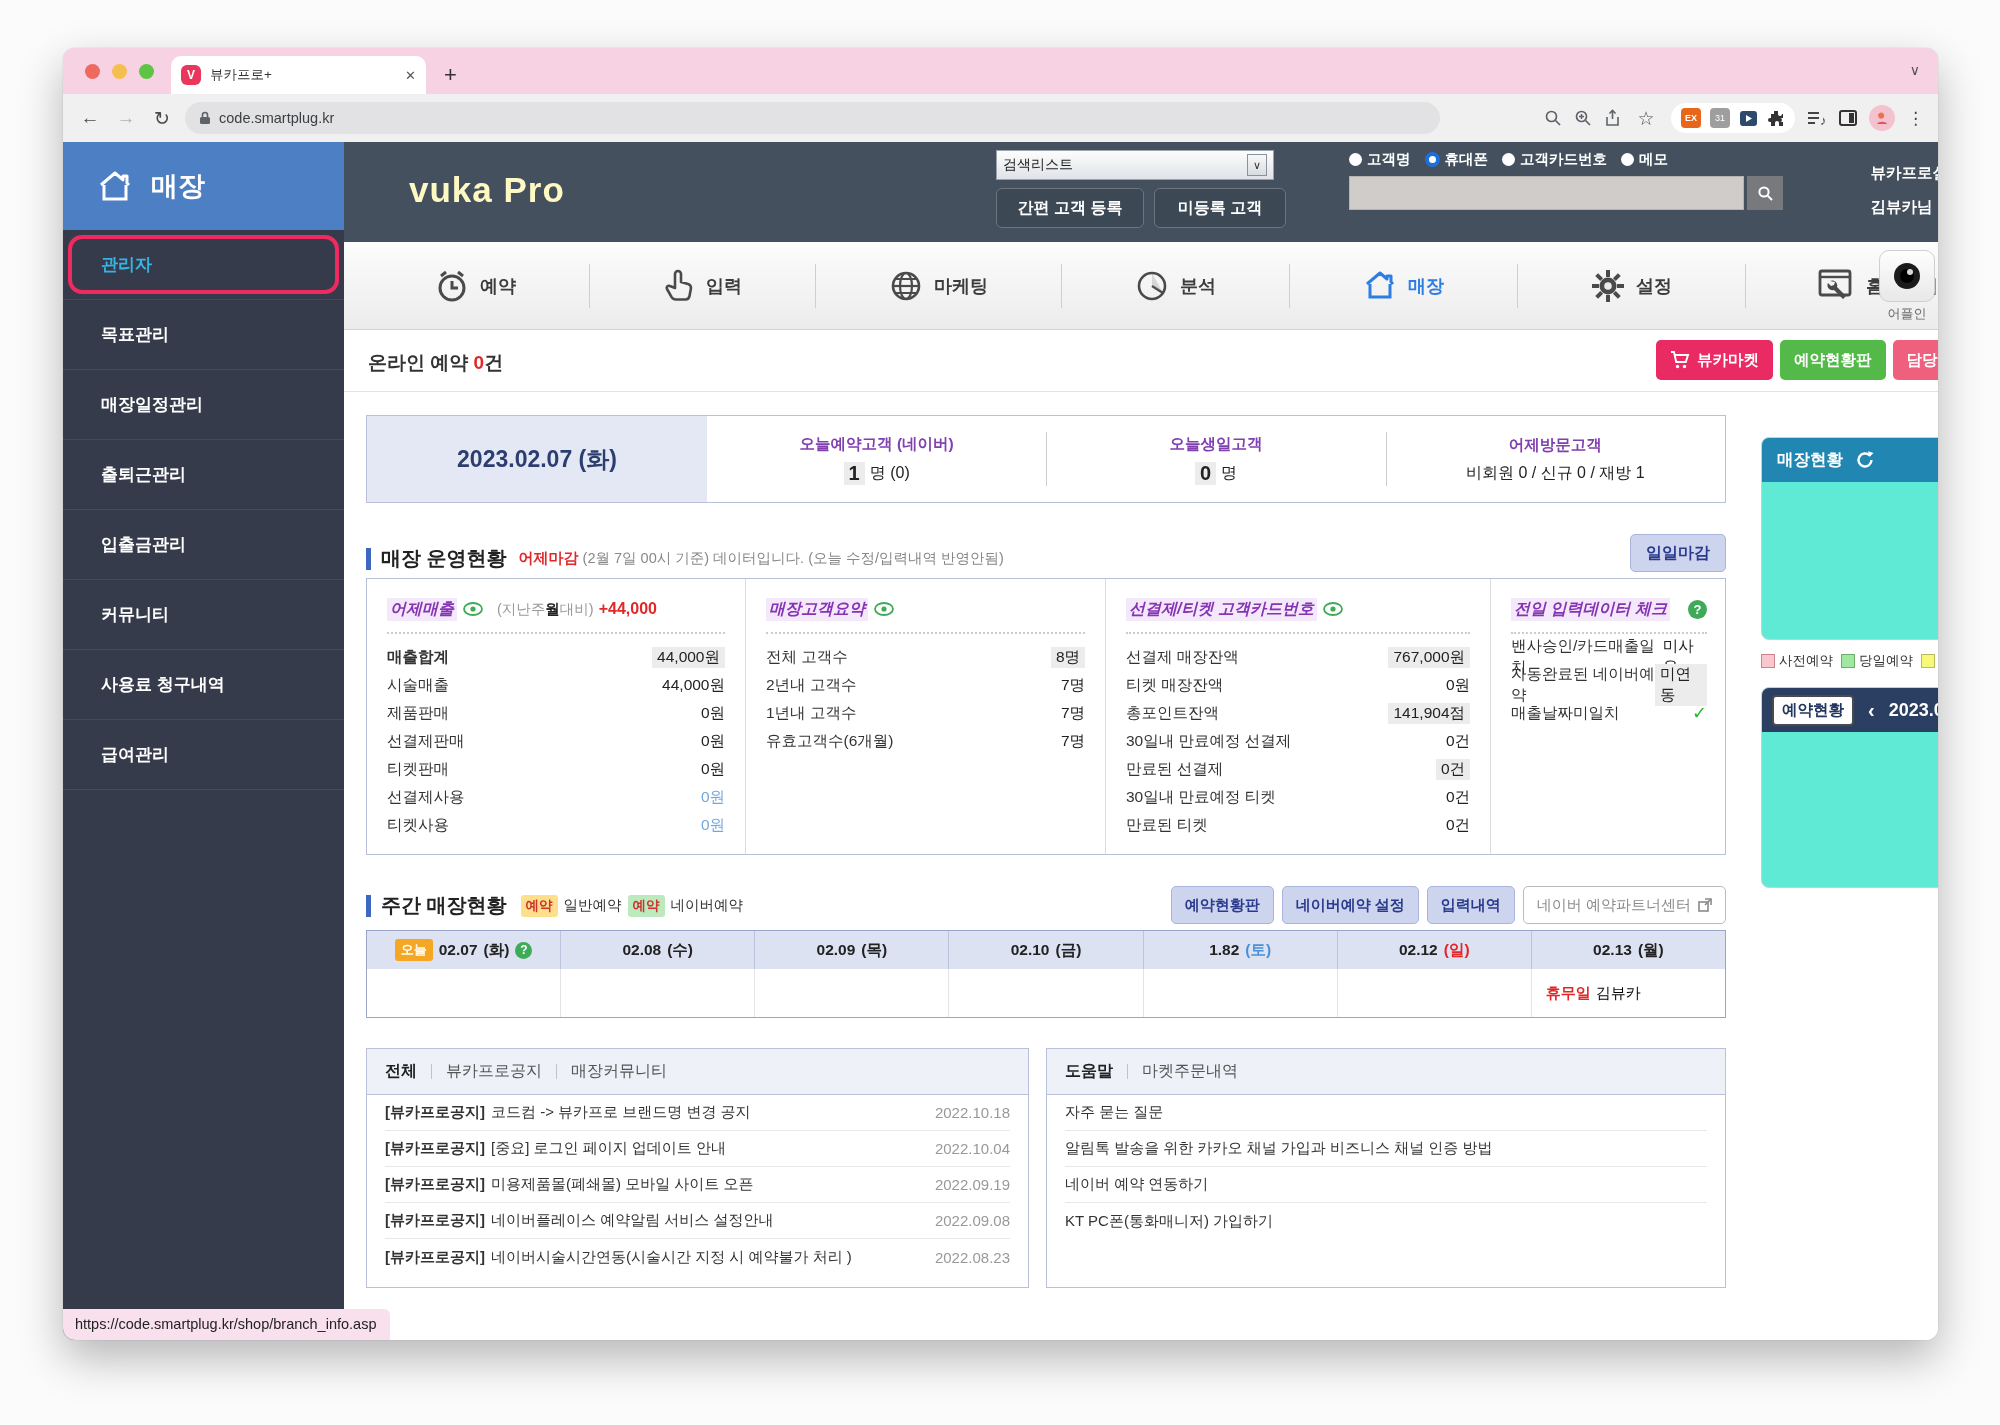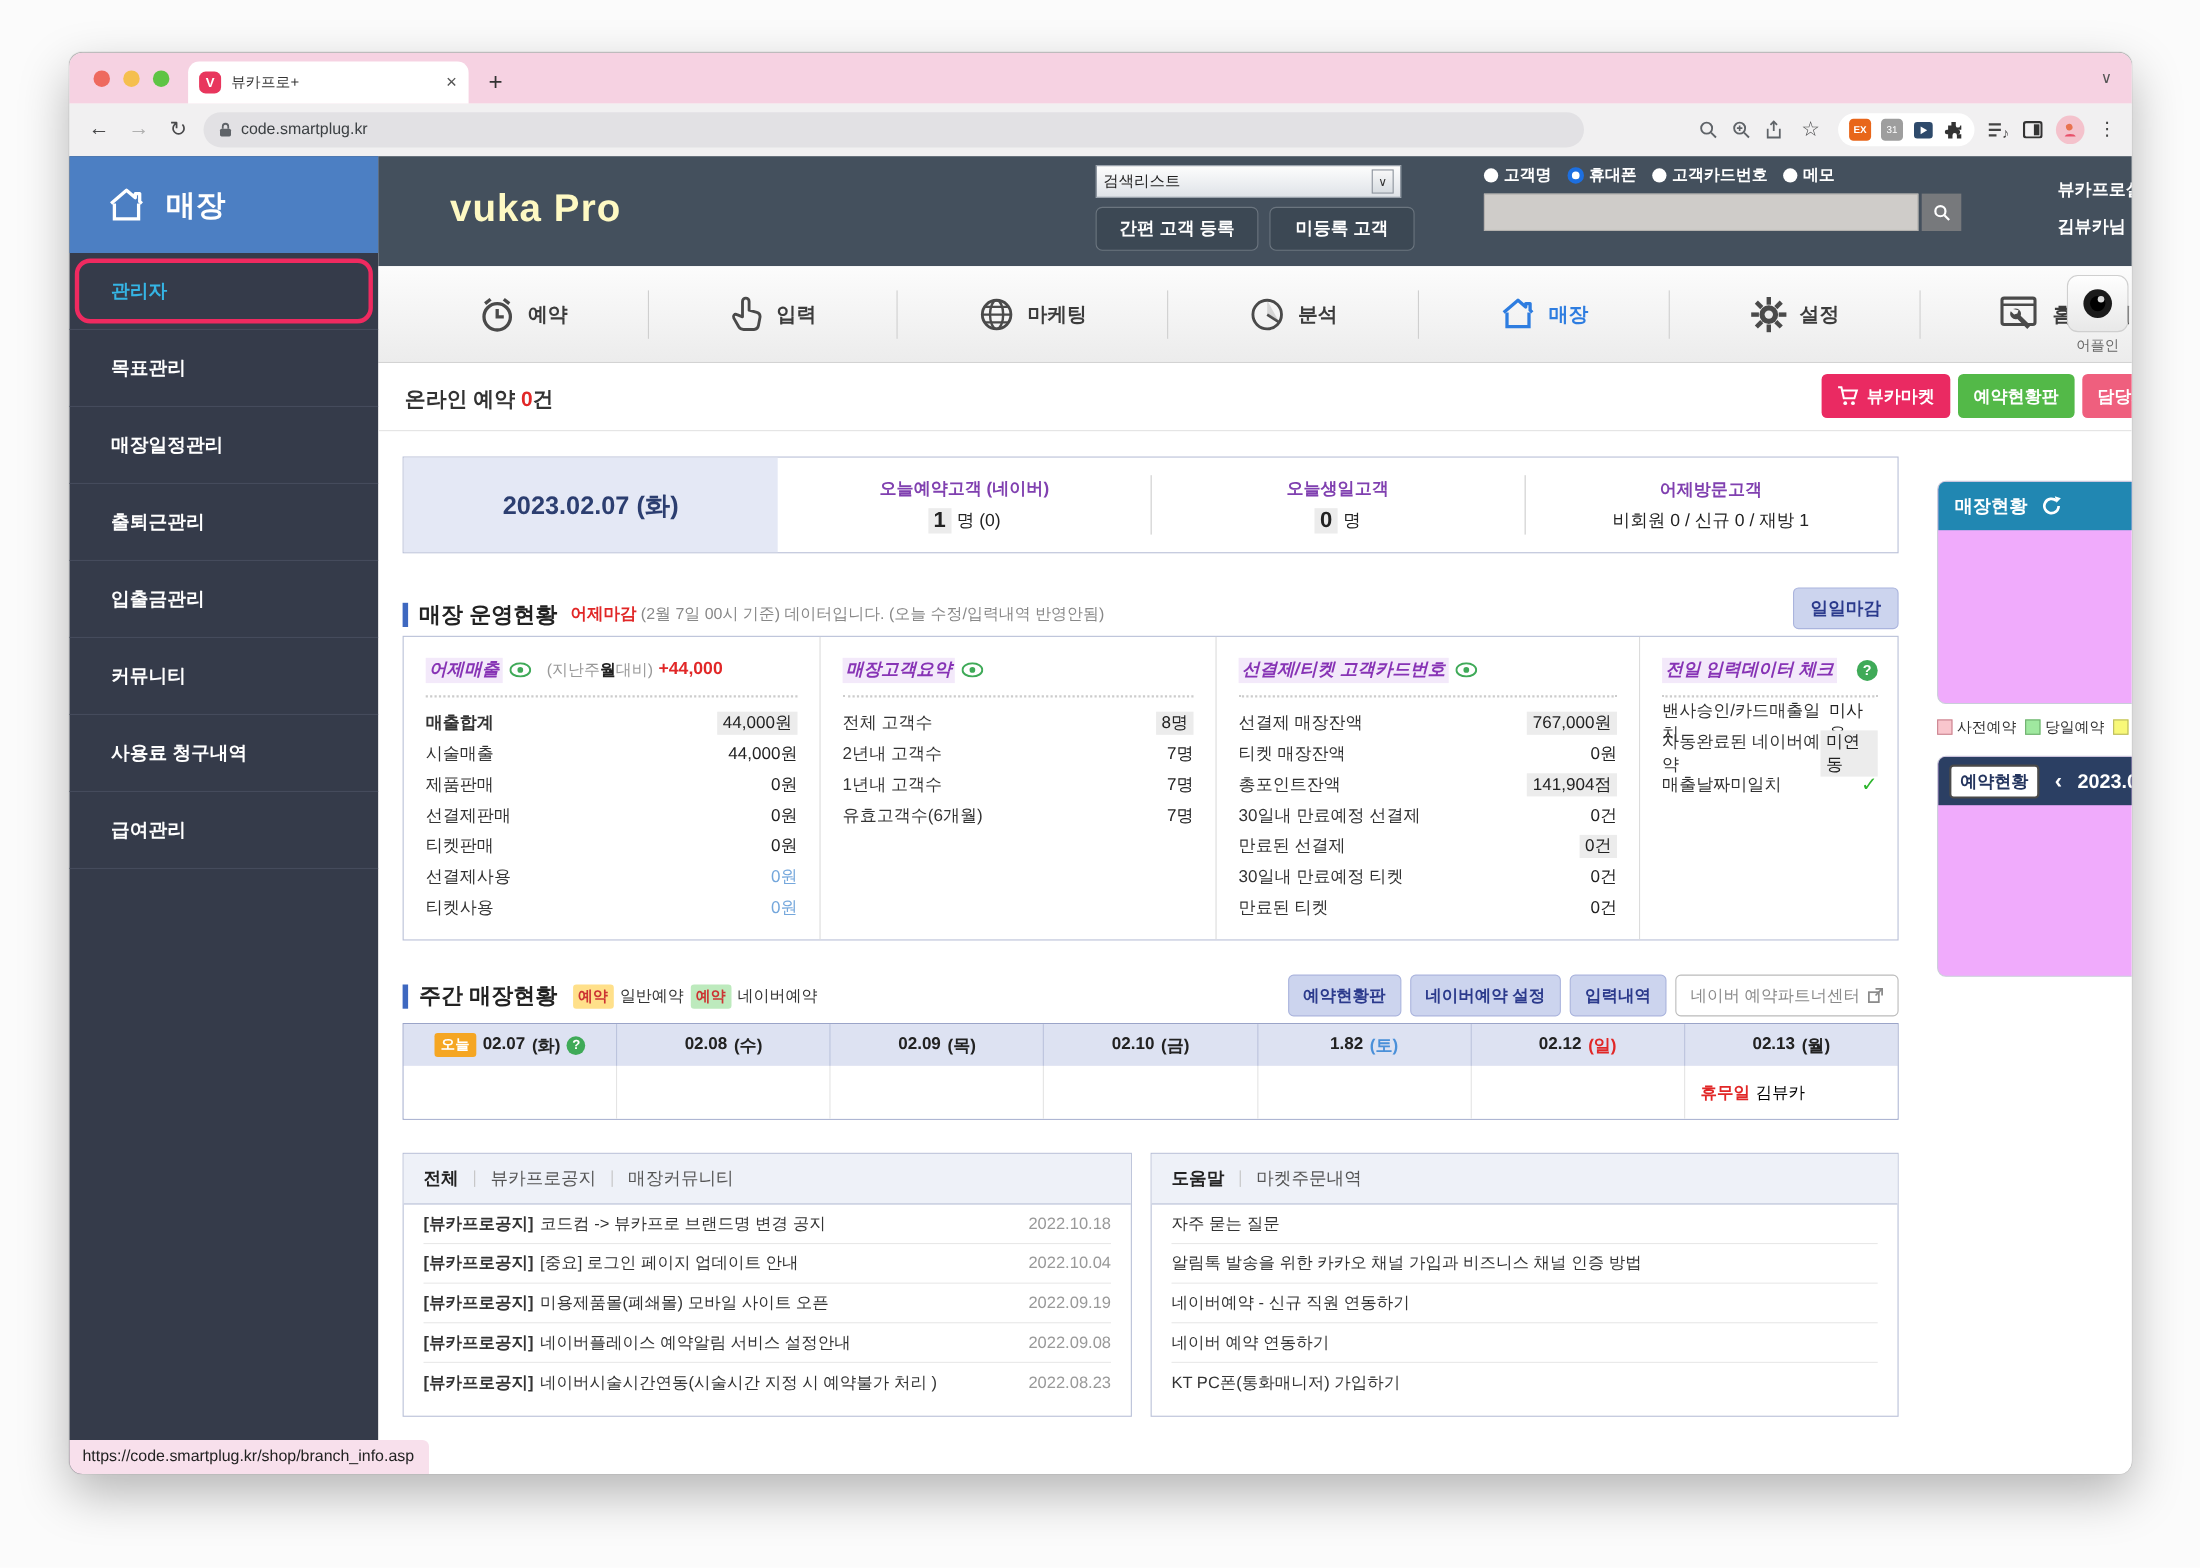--- a/index.html
+++ b/index.html
@@ -162,21 +162,21 @@
   .bx-head { height:46px; background:#eef1f8; border-bottom:1px solid #b9c0d8; display:flex; align-items:center; padding:0 18px; }
   .bx-tab { font-size:16px; color:#555; cursor:pointer; }
   .bx-tab.on { font-weight:bold; color:#222; }
   .bx-sep { width:1px; height:15px; background:#c2c2c2; margin:0 14px; }
   .bx-row { height:36px; margin:0 18px; border-bottom:1px solid #e8e8e8; display:flex; align-items:center; font-size:15px; color:#333; }
   .bx-row:last-child { border-bottom:none; }
   .bx-row .pref { font-weight:bold; margin-right:6px; white-space:nowrap; }
   .bx-row .txt { flex:1; white-space:nowrap; overflow:hidden; }
   .bx-row .dt { color:#999; margin-left:10px; white-space:nowrap; }
   
-  .rail-panel { position:absolute; left:1417px; width:210px; border:1px solid #c9ced9; border-radius:8px; background:#f0abfc; overflow:hidden; }
+  .rail-panel { position:absolute; left:1417px; width:210px; border:1px solid #c9ced9; border-radius:8px; background:#5eead4; overflow:hidden; }
   .store-panel { top:107px; height:203px; }
   .store-panel .ph { height:44px; background:#2187b2; color:#fff; font-size:16.5px; font-weight:bold; display:flex;
                      align-items:center; gap:12px; padding-left:15px; }
   .rail-legend { position:absolute; left:1417px; top:322px; display:flex; align-items:center; gap:8px; font-size:13.5px;
                  color:#333; white-space:nowrap; }
   .lg-sq { width:14px; height:14px; border:1px solid #c9848f; background:#f9c6cd; display:inline-block; }
   .lg-sq.g { background:#9fe89f; border-color:#6fae6f; }
   .lg-sq.y { background:#f8f878; border-color:#b9b95f; }
   .lg-item { display:flex; align-items:center; gap:4px; }
   .reserve-panel { top:357px; height:201px; }
@@ -778,23 +778,20 @@
             <span class="bx-sep"></span>
             <span class="bx-tab">마켓주문내역</span>
           </div>
           <div class="bx-row">
               <span class="txt">자주 묻는 질문</span>
             </div>
           <div class="bx-row">
               <span class="txt">알림톡 발송을 위한 카카오 채널 가입과 비즈니스 채널 인증 방법</span>
             </div>
           <div class="bx-row">
-              <span class="txt">네이버예약 - 신규 직원 연동하기</span>
-            </div>
-          <div class="bx-row">
               <span class="txt">네이버 예약 연동하기</span>
             </div>
           <div class="bx-row">
               <span class="txt">KT PC폰(통화매니저) 가입하기</span>
             </div>
         </div>
 
         <div class="rail-panel store-panel">
           <div class="ph">
             <span>매장현황</span>

